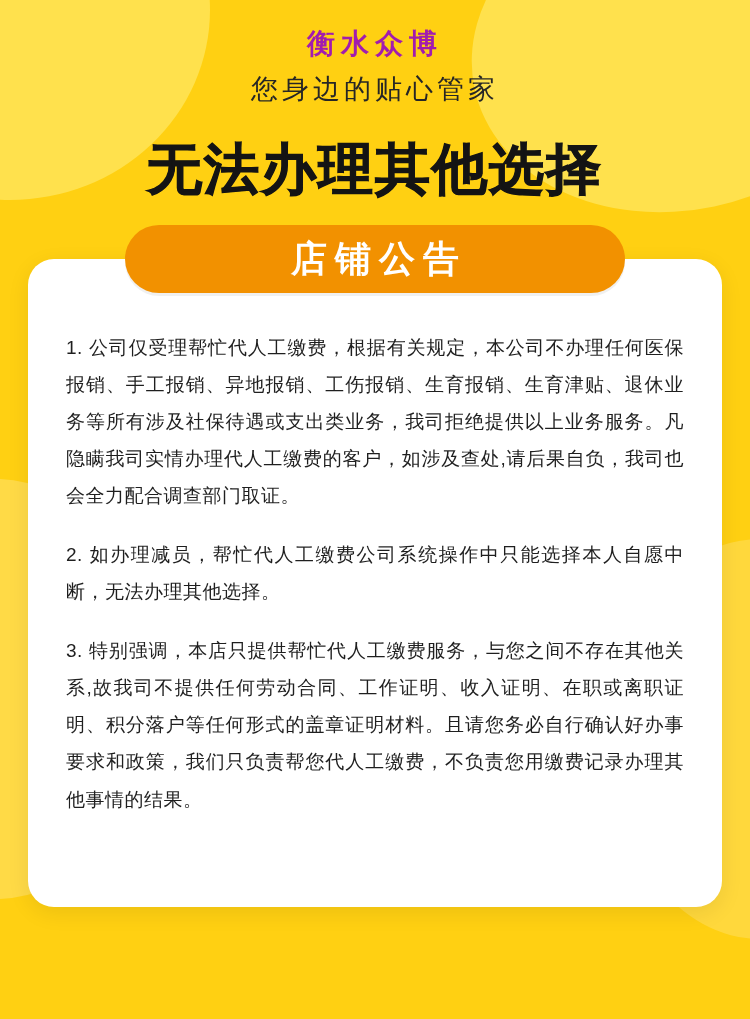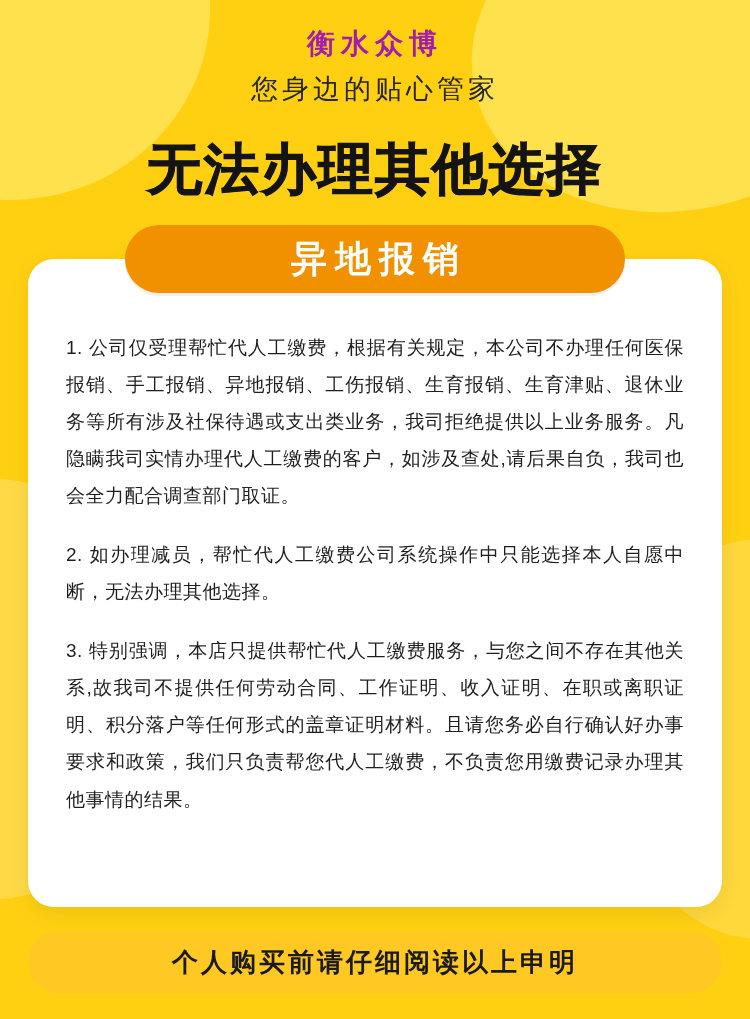--- a/index.html
+++ b/index.html
@@ -165,26 +165,23 @@
   <div class="corner-br"></div>
 
   <div class="header">
     <div class="brand">衡水众博</div>
     <div class="slogan">您身边的贴心管家</div>
     <div class="headline">无法办理其他选择</div>
   </div>
 
   <div class="card-wrap">
     <div class="ribbon">
-      <span class="ribbon-text">异地报销</span>
+      <span class="ribbon-text">店铺公告</span>
     </div>
     <div class="card">
       <p class="para">1. 公司仅受理帮忙代人工缴费，根据有关规定，本公司不办理任何医保报销、手工报销、异地报销、工伤报销、生育报销、生育津贴、退休业务等所有涉及社保待遇或支出类业务，我司拒绝提供以上业务服务。凡隐瞒我司实情办理代人工缴费的客户，如涉及查处,请后果自负，我司也会全力配合调查部门取证。</p>
       <p class="para">2. 如办理减员，帮忙代人工缴费公司系统操作中只能选择本人自愿中断，无法办理其他选择。</p>
       <p class="para">3. 特别强调，本店只提供帮忙代人工缴费服务，与您之间不存在其他关系,故我司不提供任何劳动合同、工作证明、收入证明、在职或离职证明、积分落户等任何形式的盖章证明材料。且请您务必自行确认好办事要求和政策，我们只负责帮您代人工缴费，不负责您用缴费记录办理其他事情的结果。</p>
     </div>
   </div>
 
-  <div class="footer-bar">
-    <span class="footer-text">个人购买前请仔细阅读以上申明</span>
-  </div>
 
 </div>
 
 </body></html>

